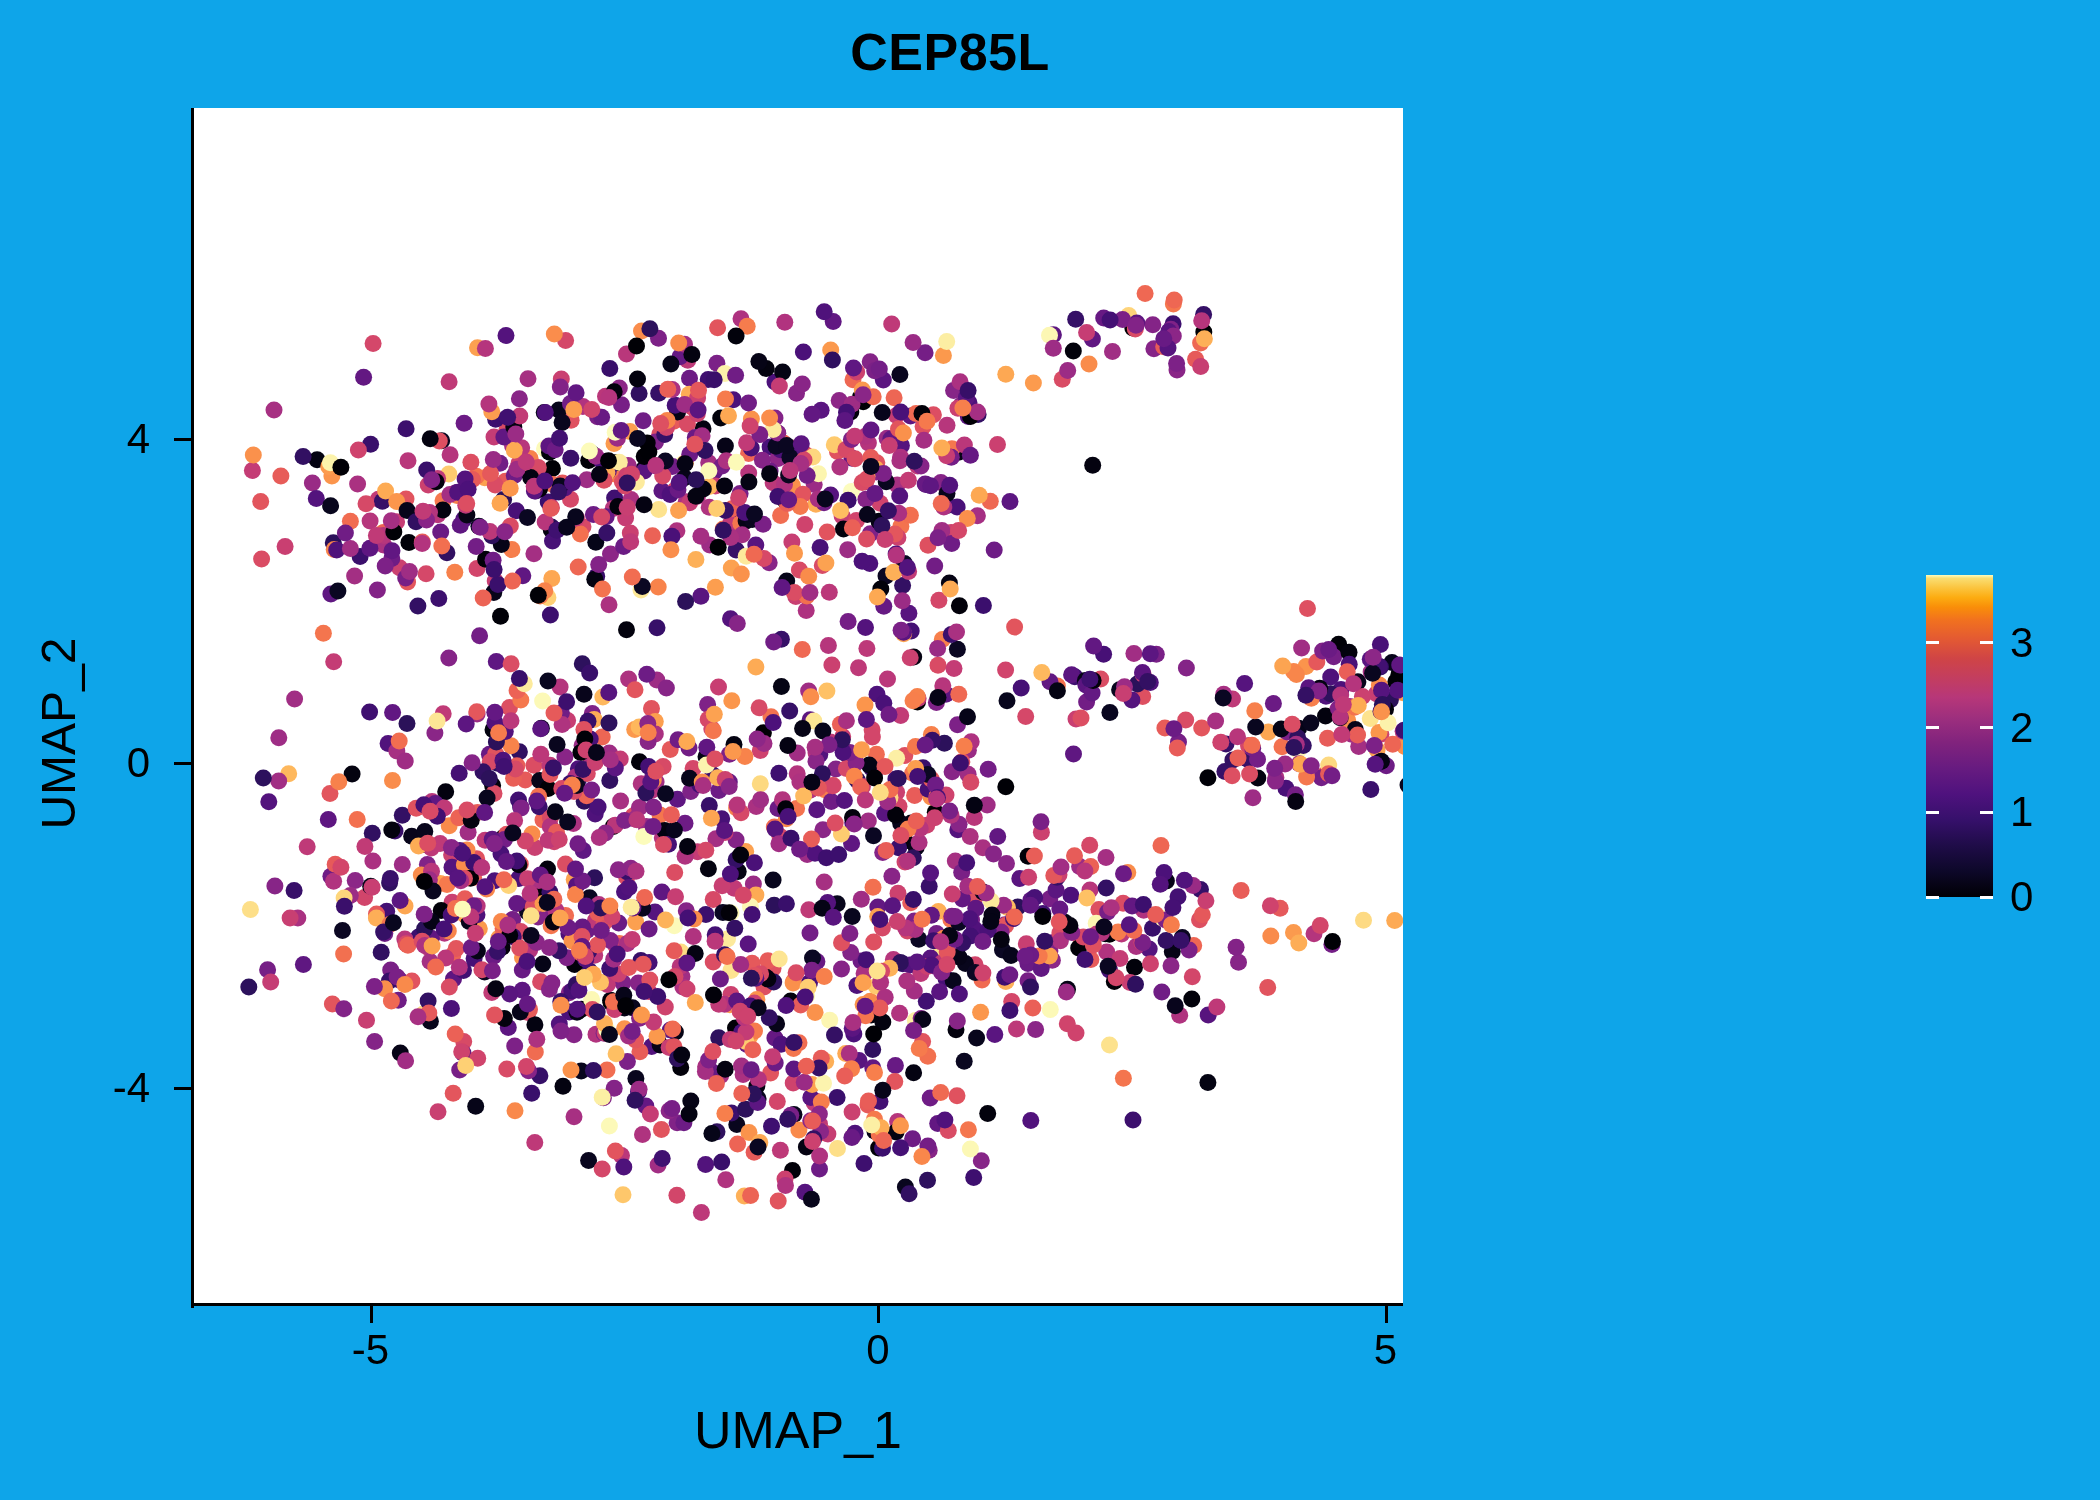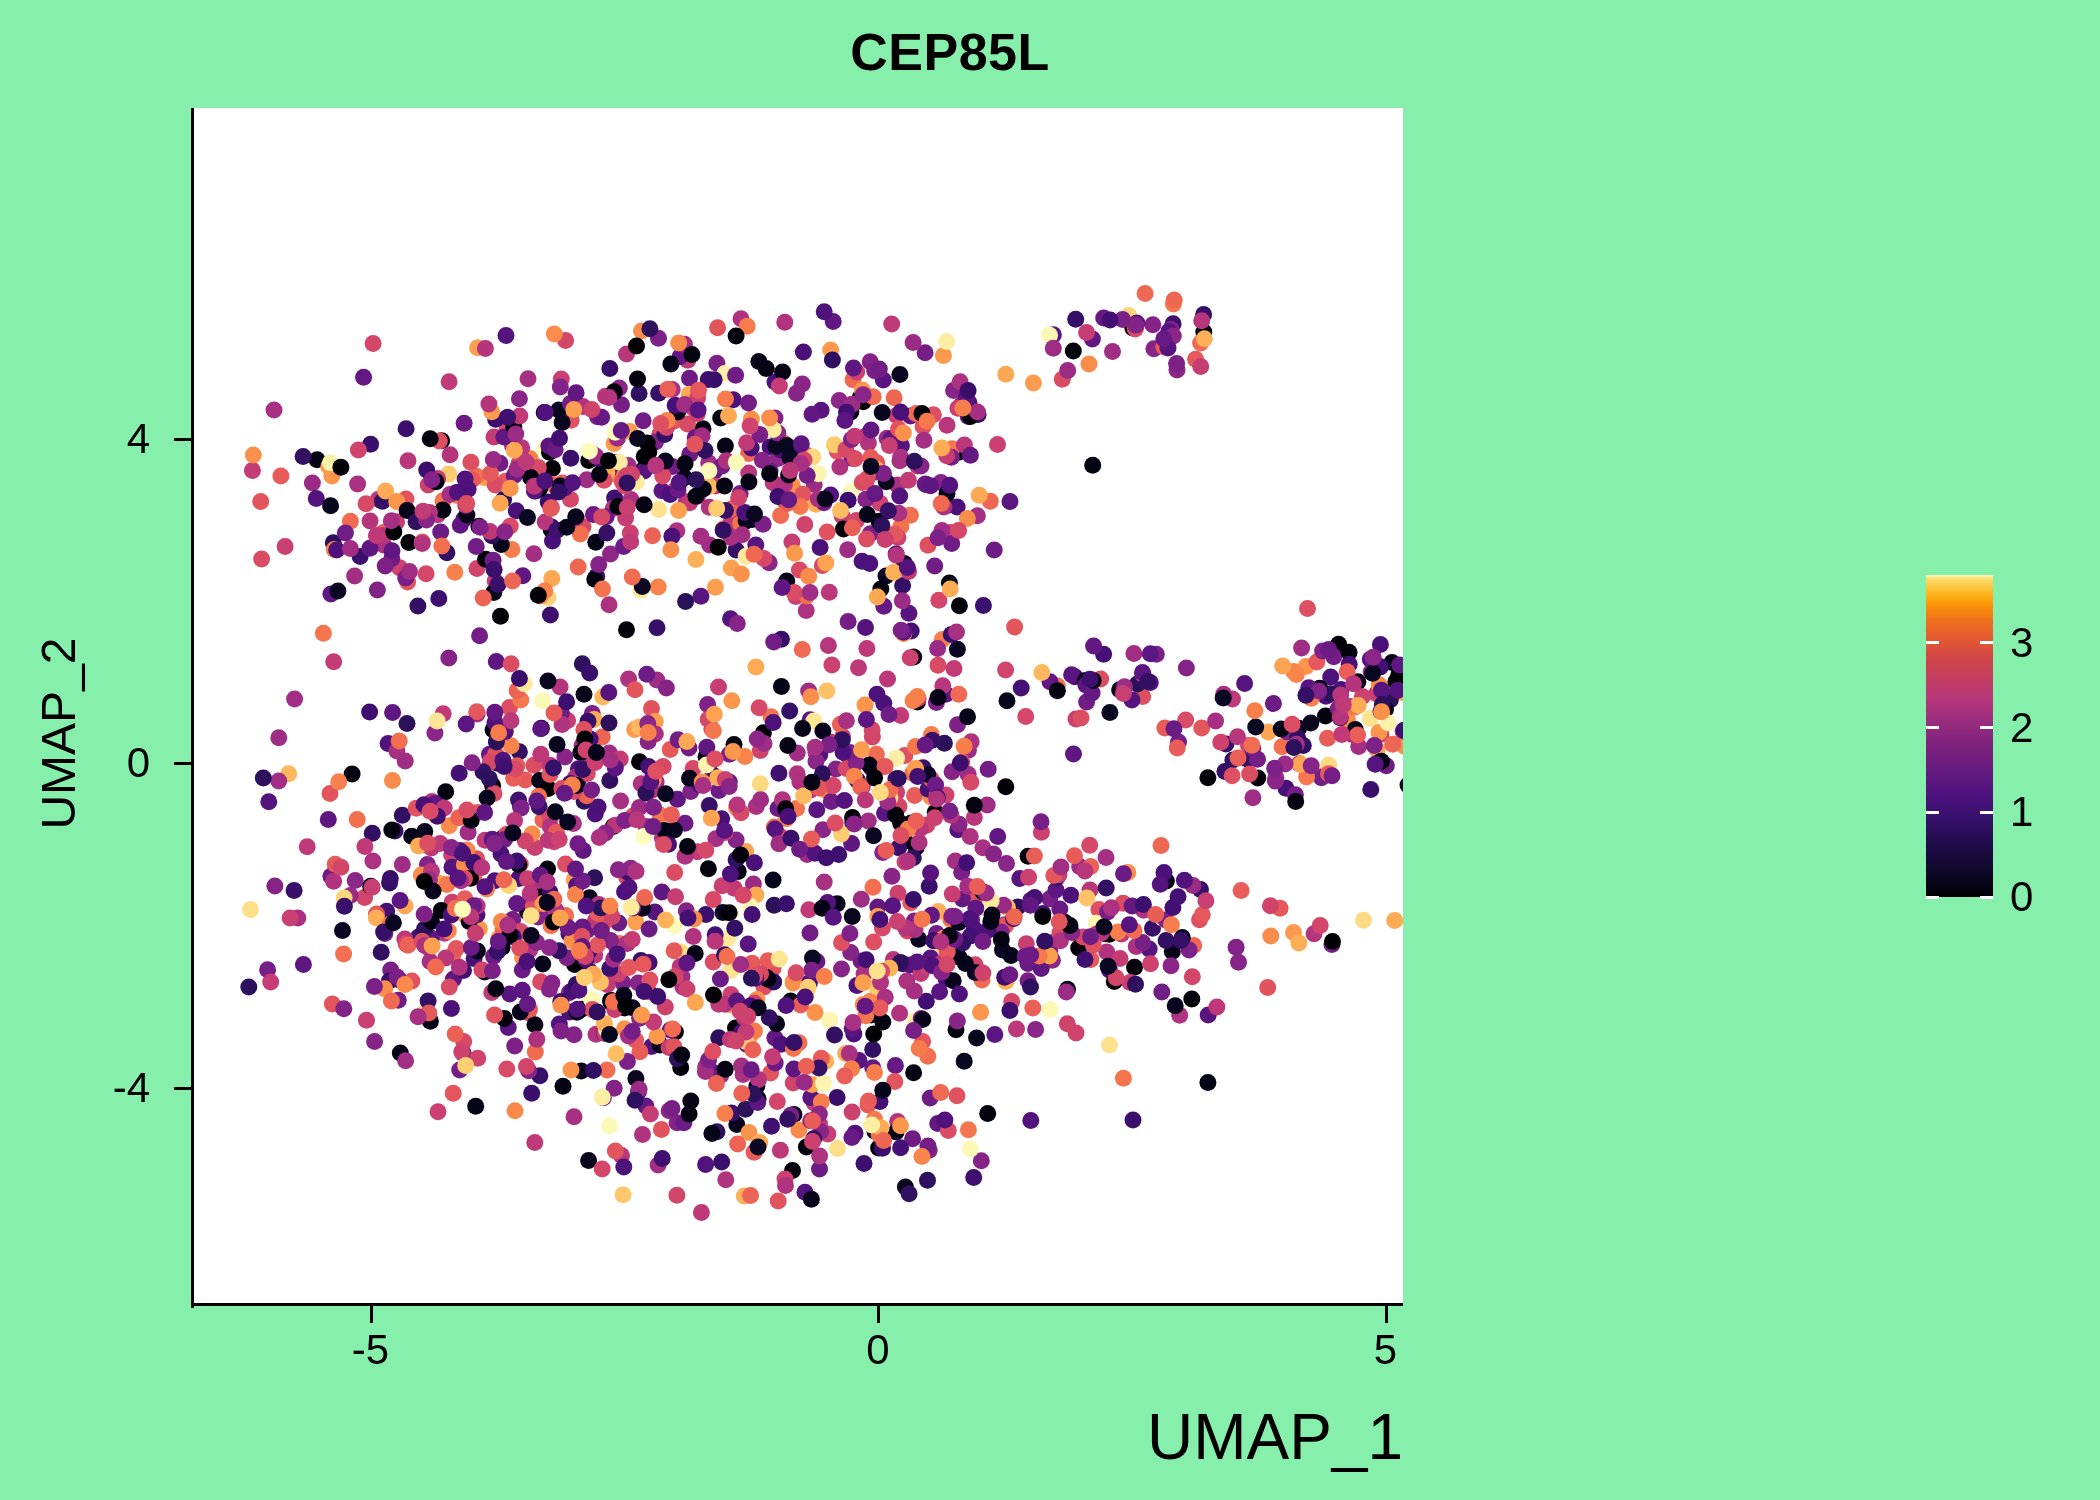--- a/index.html
+++ b/index.html
@@ -4,21 +4,21 @@
 <style>
   html, body {
     margin: 0;
     padding: 0;
     background: #ffffff;
   }
   #root {
     position: relative;
     width: 2100px;
     height: 1500px;
-    background: #86efac;
+    background: #0ea5e9;
     font-family: "Liberation Sans", sans-serif;
     overflow: hidden;
   }
   #plot-title {
     position: absolute;
     left: 0;
     top: 22px;
     width: 1900px;
     text-align: center;
     font-size: 52px;
@@ -92,22 +92,22 @@
     font-size: 48px;
     color: #000000;
     transform: rotate(-90deg);
     transform-origin: center center;
   }
   #xlabel-title {
     position: absolute;
     left: 193px;
     top: 1400px;
     width: 1210px;
-    text-align: right;
-    font-size: 64px;
+    text-align: center;
+    font-size: 52px;
     color: #000000;
   }
   
   #legend {
     position: absolute;
     left: 1926px;
     top: 575px;
     width: 67px;
     height: 322px;
   }

